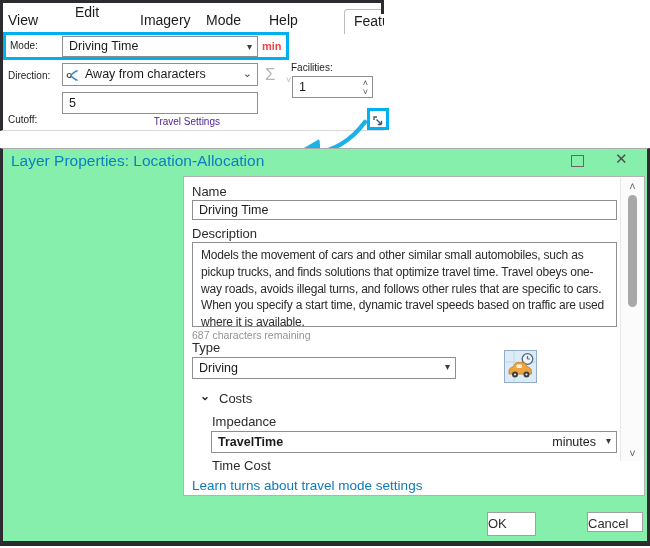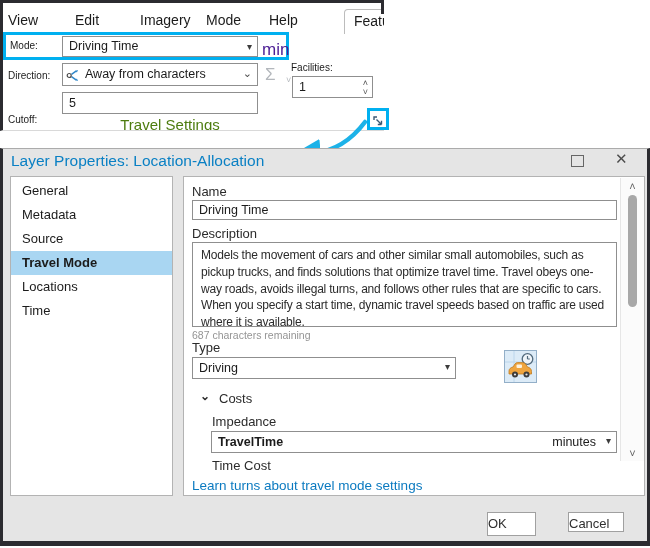--- a/index.html
+++ b/index.html
@@ -13,28 +13,28 @@
   .menu-item{font-size:14px;color:#1b1b1b;cursor:default;}
   .tab{box-sizing:border-box;border:1px solid #bcbcbc;border-bottom:none;border-radius:4px 4px 0 0;
        background:#fff;font-size:14px;padding:3px 0 0 9px;}
   .notch{background:#2b2b30;}
   .hl{box-sizing:border-box;border:3px solid #00b0f0;}
   .rlabel{font-size:10px;color:#1b1b1b;}
   .field{box-sizing:border-box;border:1px solid #8f8f8f;background:#fff;font-size:12.5px;
          color:#1b1b1b;line-height:19px;padding-left:6px;overflow:hidden;white-space:nowrap;}
   .caret{position:absolute;right:5px;top:50%;transform:translateY(-54%);font-size:10px;color:#3c3c3c;}
   .chev{position:absolute;right:5px;top:50%;transform:translateY(-56%);font-size:11px;color:#4a4a4a;}
-  .unit{font-size:17px;font-weight:normal;color:#4c1d95;}
+  .unit{font-size:11px;font-weight:bold;color:#ef4444;}
   .sigma{font-size:17px;color:#b3b7bc;}
   .sigchev{font-size:9px;color:#b3b7bc;}
   .spin{position:absolute;right:4px;font-size:9px;color:#555;line-height:9px;cursor:default;}
-  .group-label{font-size:15px;color:#4d7c0f;text-align:center;}
+  .group-label{font-size:10px;color:#4c1d95;text-align:right;}
   .launcher{box-sizing:border-box;width:22px;height:22px;border:3px solid #00b0f0;background:#fff;z-index:5;}
   
-  #dialog{left:0;top:148px;width:650px;height:398px;background:#e5e5e5;box-sizing:border-box;
+  #dialog{left:0;top:148px;width:650px;height:398px;background:#86efac;box-sizing:border-box;
           border-top:1px solid #ababab;border-left:3px solid #2b2b30;border-right:3px solid #2b2b30;
           border-bottom:5px solid #2b2b30;}
   .dlg-title{font-size:15.5px;color:#0a80c4;}
   .winbtn{color:#4c4c4c;font-size:15px;cursor:default;}
   .maxbox{display:inline-block;width:11px;height:10px;border:1px solid #666;}
   .panel{box-sizing:border-box;border:1px solid #b3b3b3;background:#fff;}
   .side-item{height:24px;line-height:24px;padding-left:11px;font-size:13px;color:#1b1b1b;cursor:default;}
   .side-item.sel{background:#a9d6f2;font-weight:bold;}
   .flabel{font-size:13px;color:#2b2b2b;}
   .small-gray{font-size:10.5px;color:#949494;}
@@ -49,21 +49,21 @@
   .thumb{position:absolute;background:#a8a8a8;border-radius:4.5px;cursor:default;}
   .costs-chev{font-size:12px;color:#2b2b2b;font-weight:bold;}
 </style>
 </head>
 <body>
 
 <div id="stage">
 
   <div id="ribbon" class="abs">
     <span class="abs menu-item" style="left:5px;top:9px">View</span>
-    <span class="abs menu-item" style="left:72px;top:9px">Edit</span>
+    <span class="abs menu-item" style="left:72px;top:1px">Edit</span>
     <span class="abs menu-item" style="left:137px;top:9px">Imagery</span>
     <span class="abs menu-item" style="left:203px;top:9px">Mode</span>
     <span class="abs menu-item" style="left:266px;top:9px">Help</span>
 
     <div class="abs tab" style="left:341px;top:6px;width:70px;height:25px">Featu</div>
     <div class="abs notch" style="left:378px;top:0;width:3px;height:11px"></div>
 
     <div class="abs hl" style="left:0;top:29px;width:286px;height:28px"></div>
     <span class="abs rlabel" style="left:7px;top:37px">Mode:</span>
     <div class="abs field" style="left:59px;top:33px;width:196px;height:21px">
@@ -122,28 +122,20 @@
       </defs>
       <path d="M73,10 Q52,38 22,41" fill="none" stroke="#1cb2e8" stroke-width="4.5" stroke-linecap="round" marker-end="url(#ah)"></path>
     </svg>
   </div>
 
   <div id="dialog" class="abs">
     <span class="abs dlg-title" style="left:8px;top:3px">Layer Properties: Location-Allocation</span>
     <span class="abs winbtn" style="left:568px;top:4px"><span class="maxbox"></span></span>
     <span class="abs winbtn" style="left:612px;top:1px">✕</span>
 
-    <div class="abs panel" style="left:7px;top:27px;width:163px;height:320px;padding-top:2px">
-      <div class="side-item">General</div>
-      <div class="side-item">Metadata</div>
-      <div class="side-item">Source</div>
-      <div class="side-item sel">Travel Mode</div>
-      <div class="side-item">Locations</div>
-      <div class="side-item">Time</div>
-    </div>
 
     <div class="abs panel" style="left:180px;top:27px;width:462px;height:320px">
 
       <div class="abs" style="left:0;top:0;width:436px;height:296px;overflow:hidden">
         <span class="abs flabel" style="left:8px;top:7px">Name</span>
         <div class="abs field" style="left:8px;top:23px;width:425px;height:20px;line-height:18px">
           <span>Driving Time</span>
         </div>
 
         <span class="abs flabel" style="left:8px;top:49px">Description</span>
@@ -187,16 +179,16 @@
       <div class="abs sbar" style="left:436px;top:1px;width:24px;height:283px">
         <span class="sbtn" style="top:2px">˄</span>
         <div class="thumb" style="left:7px;top:17px;width:9px;height:112px"></div>
         <span class="sbtn" style="bottom:2px">˅</span>
       </div>
 
       <span class="abs link" style="left:8px;top:301px">Learn turns about travel mode settings</span>
     </div>
 
     <div class="abs btn" style="left:484px;top:363px;width:49px;height:24px">OK</div>
-    <div class="abs btn" style="left:565px;top:363px;width:56px;height:20px">Cancel</div>
+    <div class="abs btn" style="left:584px;top:363px;width:56px;height:20px">Cancel</div>
   </div>
 
 </div>
 
 </body></html>

